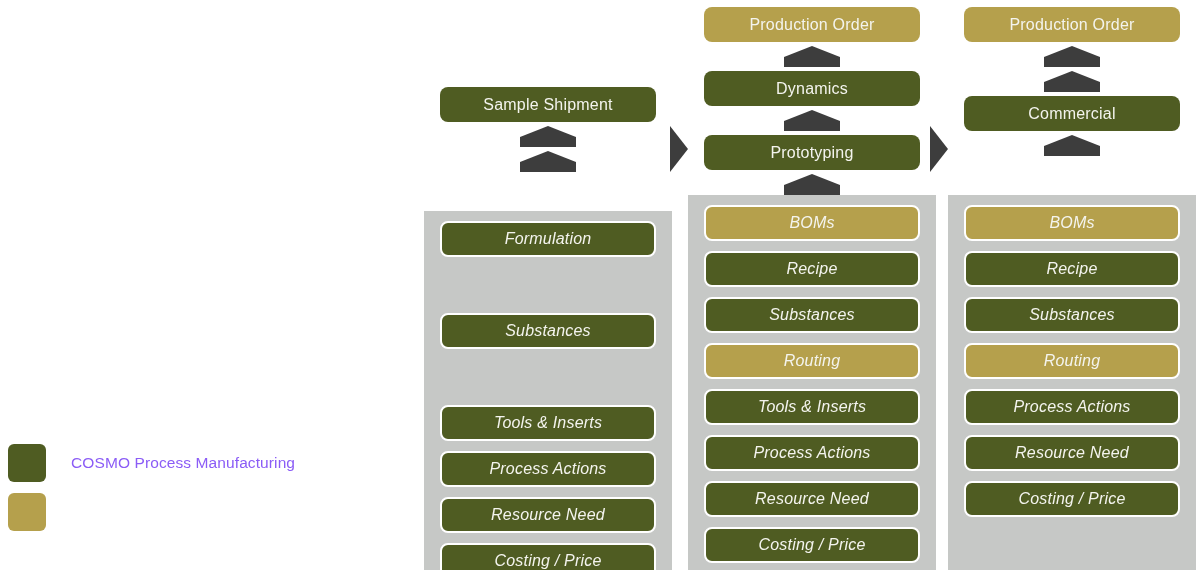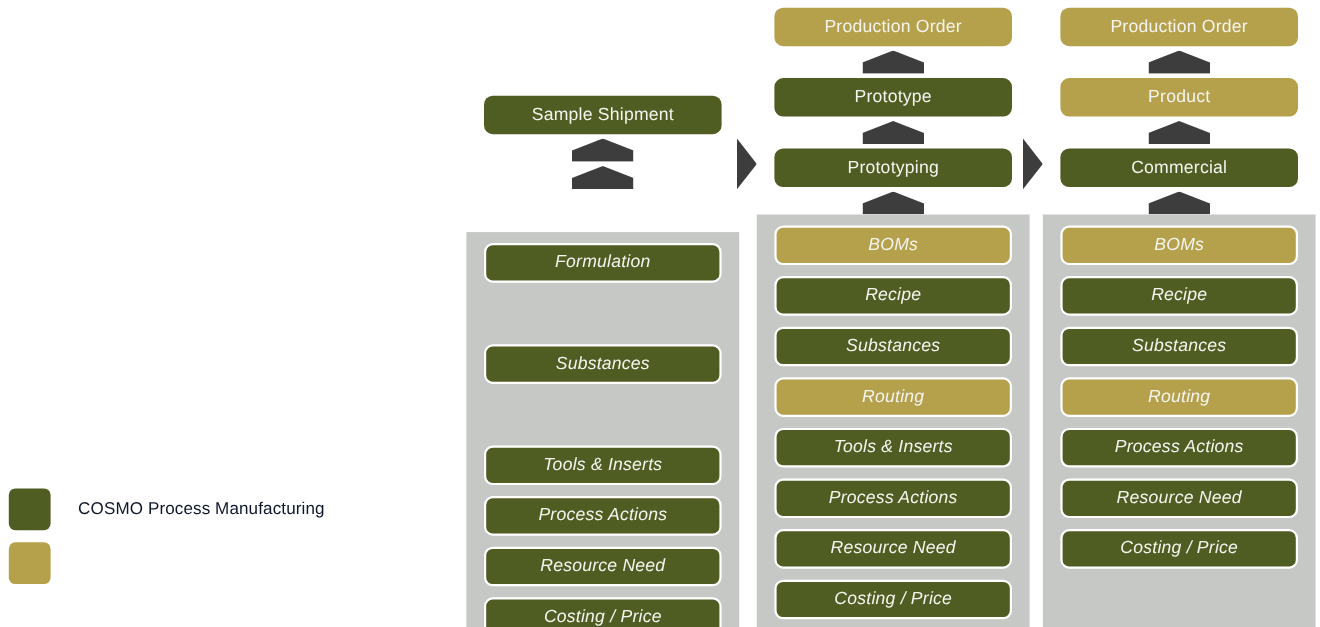--- a/index.html
+++ b/index.html
@@ -29,21 +29,21 @@
   }
   .legend-swatch {
     width: 38px;
     height: 38px;
     border-radius: 6px;
     flex: 0 0 38px;
   }
   .legend-label {
     margin-left: 25px;
     font-size: 15.5px;
-    color: #0f172a;
+    color: #8b5cf6;
     white-space: nowrap;
     letter-spacing: 0.1px;
   }
 
   
   .column {
     position: absolute;
     top: 0;
     width: 286px;
     height: 570px;
@@ -154,42 +154,41 @@
       <div class="pill green">Process Actions</div>
       <div class="pill green">Resource Need</div>
       <div class="pill green">Costing / Price</div>
     </div>
 </div>
 
 <div class="column" id="col-1">
   <div class="col-head" style="top: 7px;">
       <div class="pill gold">Production Order</div>
       <div class="up-arrow"></div>
-      <div class="pill green">Prototype</div>
+      <div class="pill green">Dynamics</div>
       <div class="up-arrow"></div>
       <div class="pill green">Prototyping</div>
       <div class="up-arrow"></div>
     </div>
   <div class="col-body">
       <div class="pill gold">BOMs</div>
       <div class="pill green">Recipe</div>
       <div class="pill green">Substances</div>
       <div class="pill gold">Routing</div>
       <div class="pill green">Tools &amp; Inserts</div>
       <div class="pill green">Process Actions</div>
       <div class="pill green">Resource Need</div>
       <div class="pill green">Costing / Price</div>
     </div>
 </div>
 
 <div class="column" id="col-2">
   <div class="col-head" style="top: 7px;">
       <div class="pill gold">Production Order</div>
       <div class="up-arrow"></div>
-      <div class="pill gold">Product</div>
       <div class="up-arrow"></div>
       <div class="pill green">Commercial</div>
       <div class="up-arrow"></div>
     </div>
   <div class="col-body">
       <div class="pill gold">BOMs</div>
       <div class="pill green">Recipe</div>
       <div class="pill green">Substances</div>
       <div class="pill gold">Routing</div>
       <div class="pill green">Process Actions</div>

